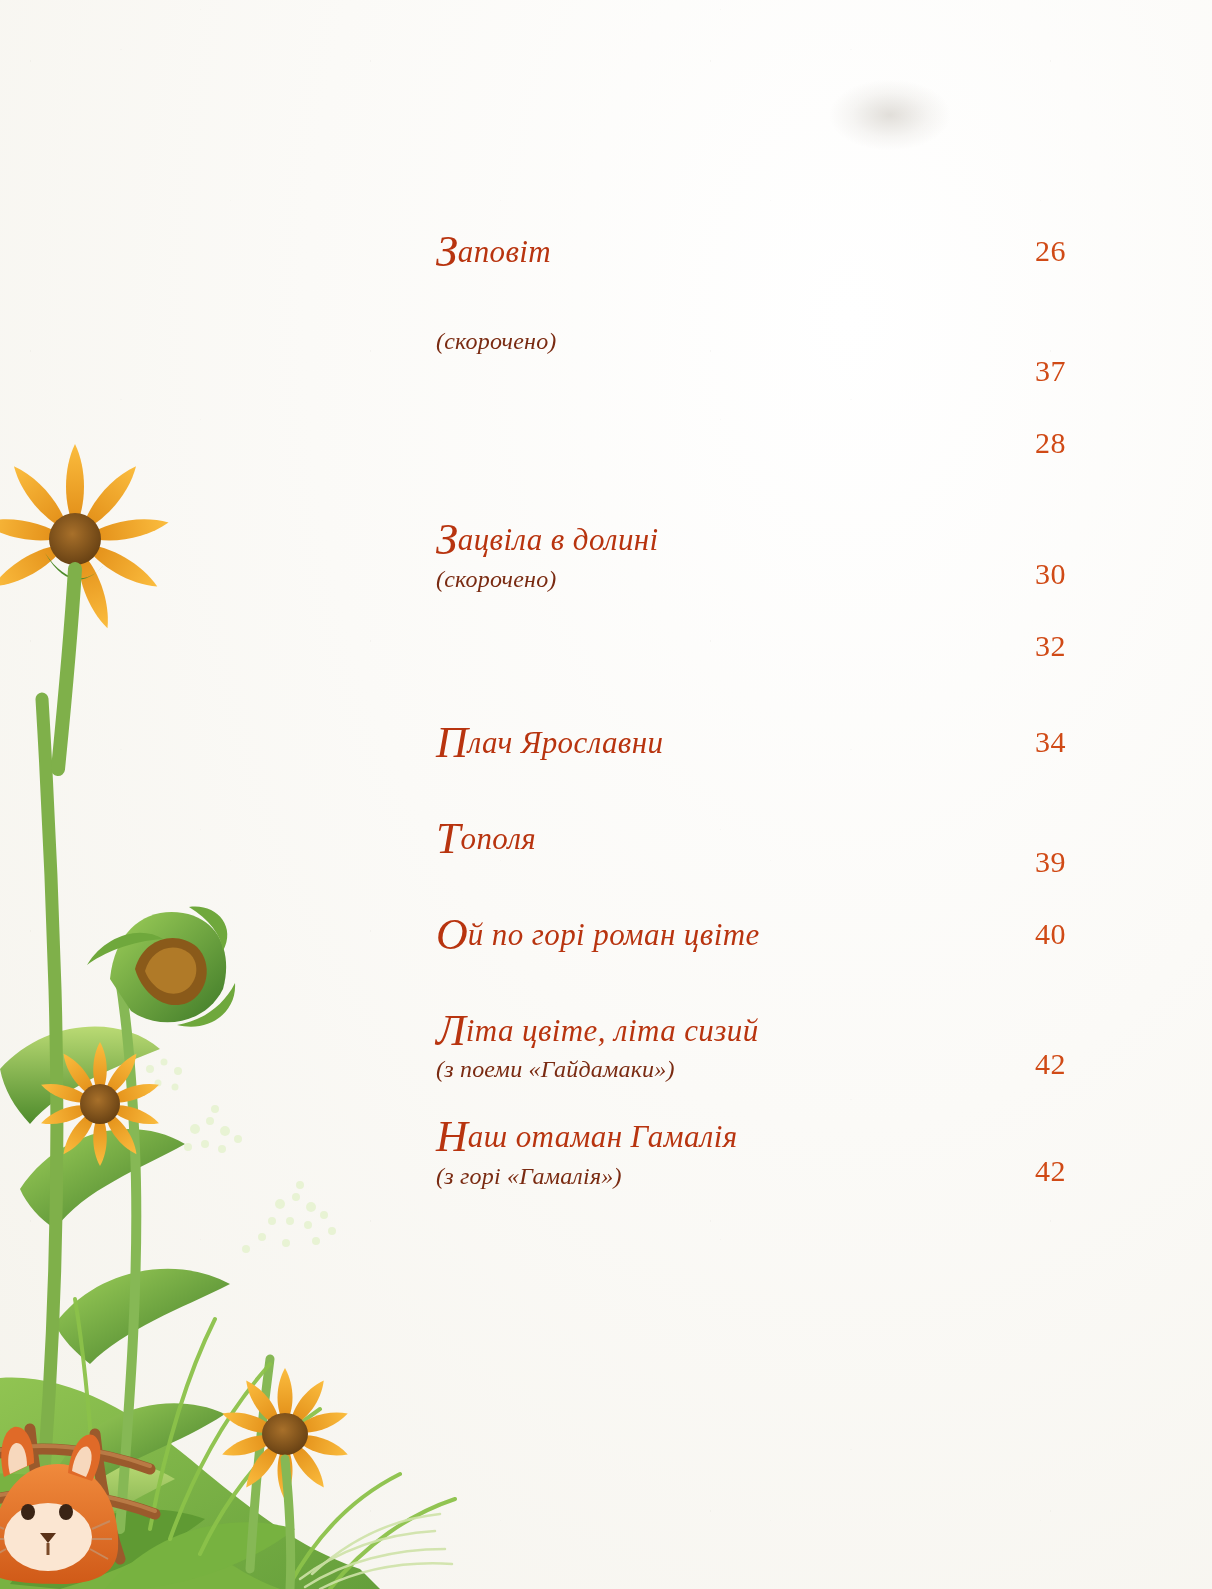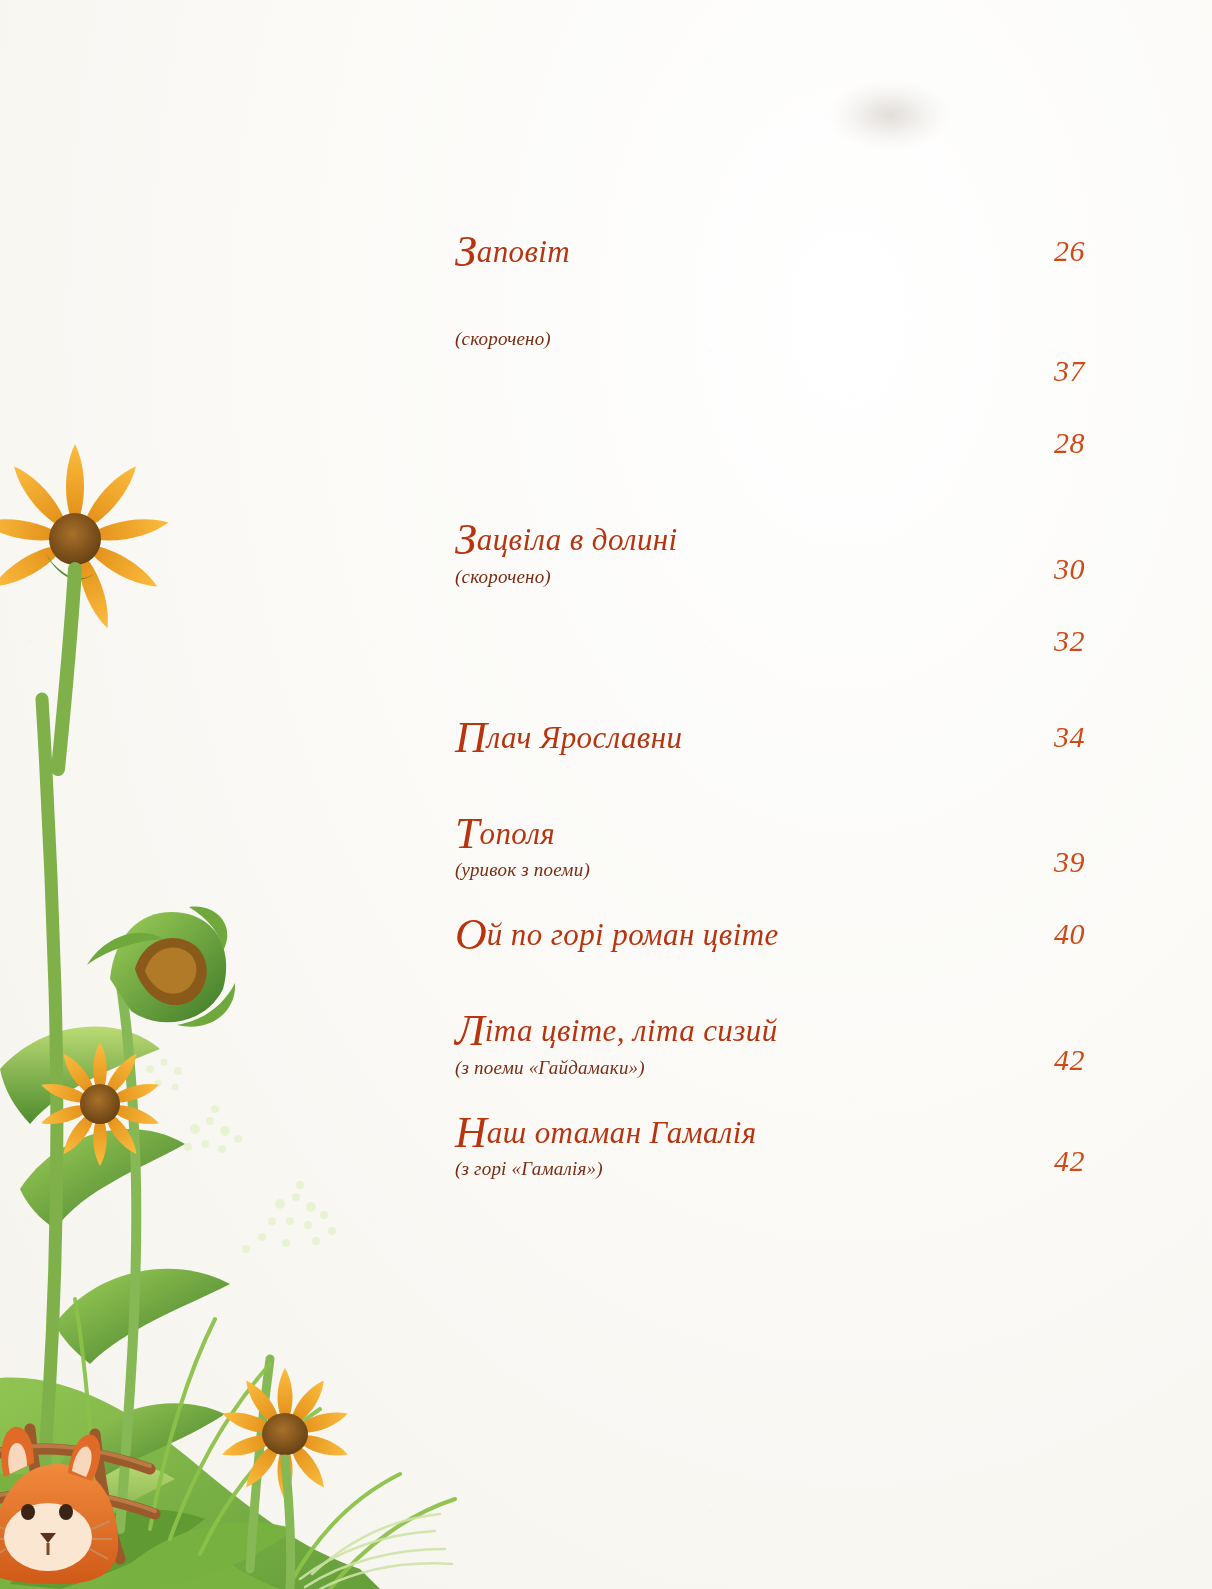--- a/index.html
+++ b/index.html
@@ -64,21 +64,21 @@
     bottom: 0;
     width: 470px;
     height: 1220px;
     pointer-events: none;
   }
   .illustration svg { display: block; width: 100%; height: 100%; }
 
   
   .toc {
     position: absolute;
-    left: 455px;
+    left: 436px;
     top: 232px;
     width: 620px;
   }
   .toc-entry {
     position: relative;
     min-height: 62px;
     margin-bottom: 34px;
   }
   .entry-title {
     font-family: "Liberation Serif", serif;
@@ -91,32 +91,31 @@
   }
   .entry-title .drop {
     font-size: 44px;
     line-height: 0.9;
     letter-spacing: 0px;
     vertical-align: -4px;
   }
   .entry-sub {
     font-family: "Liberation Serif", serif;
     font-style: italic;
-    font-size: 19px;
+    font-size: 24px;
     color: #7a2b12;
     margin-top: 6px;
     letter-spacing: 0.2px;
     white-space: nowrap;
   }
   .entry-page {
     position: absolute;
     right: -10px;
     bottom: 2px;
     font-family: "Liberation Serif", serif;
-    font-style: italic;
     font-size: 30px;
     color: #d04a16;
     letter-spacing: 0.5px;
   }
   .entry-page.top-aligned {
     top: 2px;
     bottom: auto;
   }
 </style>
 </head>
@@ -342,21 +341,20 @@
       <div class="entry-page top-aligned">32</div>
     </div>
 
     <div class="toc-entry">
       <div class="entry-title"><span class="drop">П</span><span>лач Ярославни</span></div>
       <div class="entry-page top-aligned">34</div>
     </div>
 
     <div class="toc-entry">
       <div class="entry-title"><span class="drop">Т</span><span>ополя</span></div>
-      <div class="entry-sub">(уривок з поеми)</div>
       <div class="entry-page">39</div>
     </div>
 
     <div class="toc-entry">
       <div class="entry-title"><span class="drop">О</span><span>й по горі роман цвіте</span></div>
       <div class="entry-page top-aligned">40</div>
     </div>
 
     <div class="toc-entry">
       <div class="entry-title"><span class="drop">Л</span><span>іта цвіте, літа сизий</span></div>

